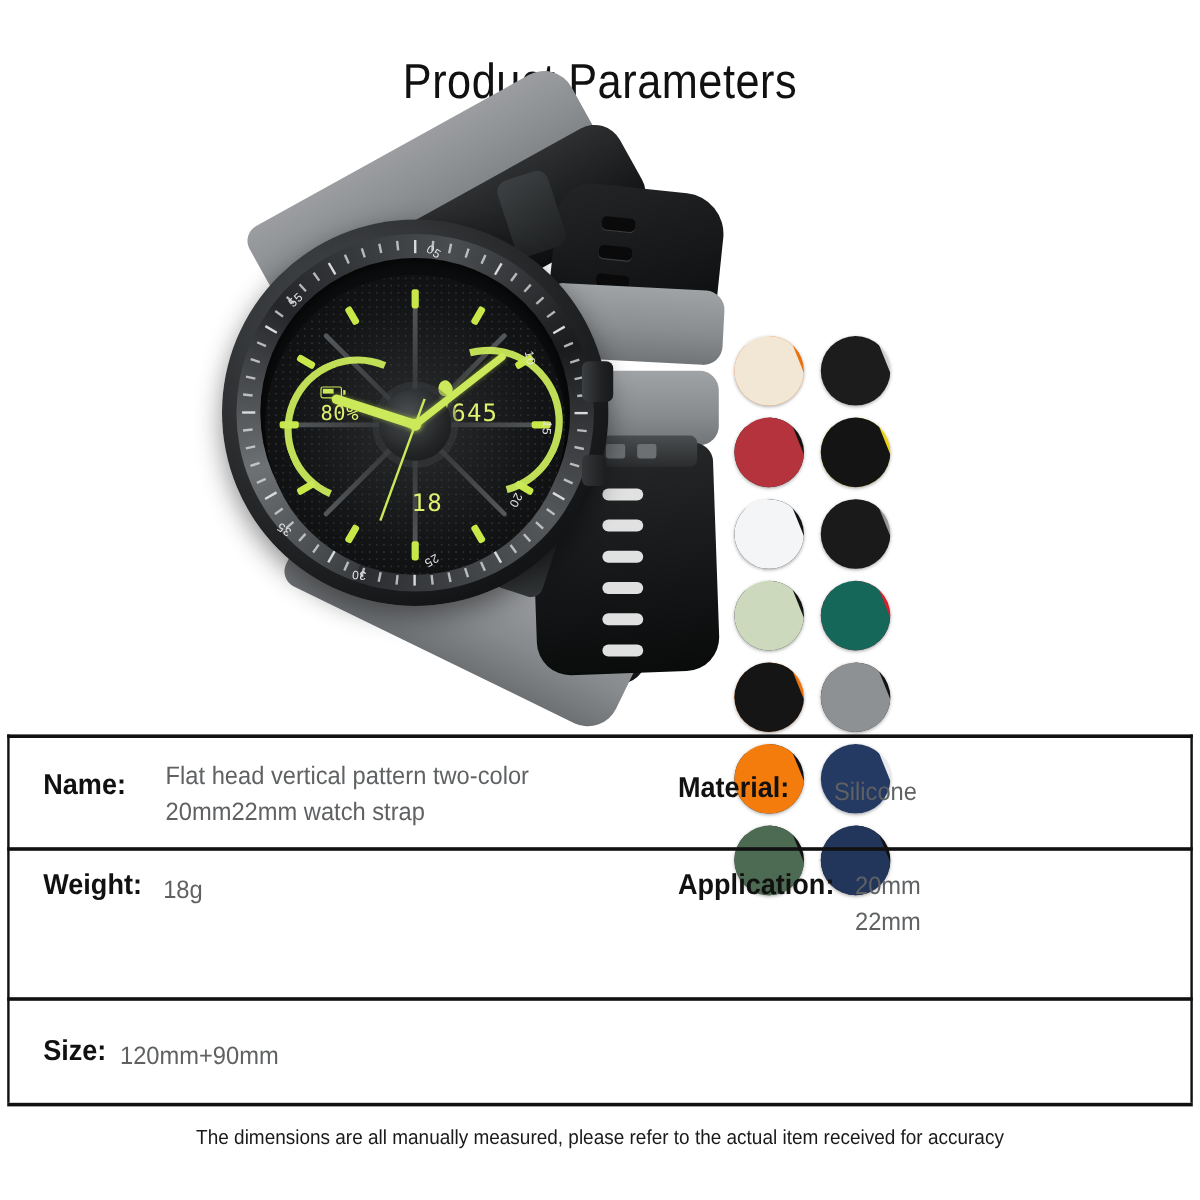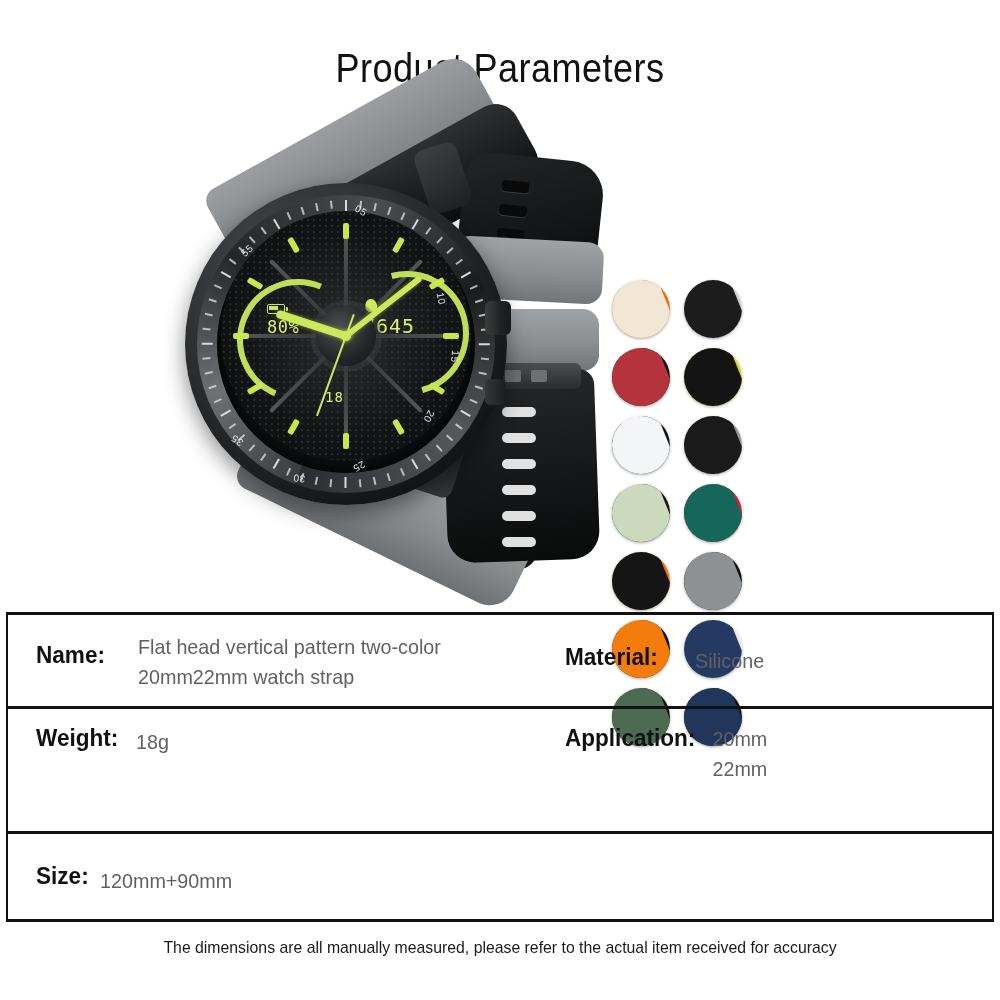--- a/index.html
+++ b/index.html
@@ -113,21 +113,21 @@
   .ticks{position:absolute;left:0;top:0;width:298px;height:298px;border-radius:50%;}
   .ticks i{
     position:absolute;left:148px;top:5px;width:1.5px;height:8px;background:#d9dadb;
     transform-origin:0.75px 144px;opacity:.8;
   }
   .bznum{
     position:absolute;color:#e3e4e5;font-size:10px;
     font-family:"Liberation Sans",sans-serif;letter-spacing:.5px;
   }
   .screen{
-    position:absolute;left:36px;top:28px;width:250px;height:250px;border-radius:50%;
+    position:absolute;left:36px;top:46px;width:250px;height:250px;border-radius:50%;
     background:
       radial-gradient(circle at 50% 50%,#2a2c2e 0%,#131415 58%,#0a0a0b 100%);
     overflow:hidden;
   }
   .dots{
     position:absolute;left:0;top:0;width:250px;height:250px;border-radius:50%;
     background-image:radial-gradient(#3c3e40 1px,transparent 1.2px);
     background-size:6px 6px;opacity:.55;
   }
   .spoke{
@@ -192,22 +192,22 @@
   .stepico{
     display:block;width:12px;height:13px;margin-left:2px;
     background:#cbe95b;border-radius:55% 45% 50% 50%/62% 58% 40% 40%;
     transform:rotate(-16deg);
   }
   .stepval{
     display:block;margin-top:2px;font-size:20px;color:#dff06e;letter-spacing:1px;
     font-family:"DejaVu Sans Mono",monospace;
   }
   .date{
-    position:absolute;left:104px;top:178px;width:44px;text-align:left;
-    font-size:14px;color:#dff06e;letter-spacing:1px;
+    position:absolute;left:104px;top:178px;width:44px;text-align:right;
+    font-size:20px;color:#dff06e;letter-spacing:1px;
     font-family:"DejaVu Sans Mono",monospace;
   }
   .crown{
     position:absolute;left:300px;top:118px;width:26px;height:34px;border-radius:6px;
     background:linear-gradient(90deg,#3c3f41,#202224 60%,#17191a);
   }
   .crown2{
     position:absolute;left:300px;top:196px;width:20px;height:26px;border-radius:5px;
     background:linear-gradient(90deg,#343638,#1c1e1f);
   }

